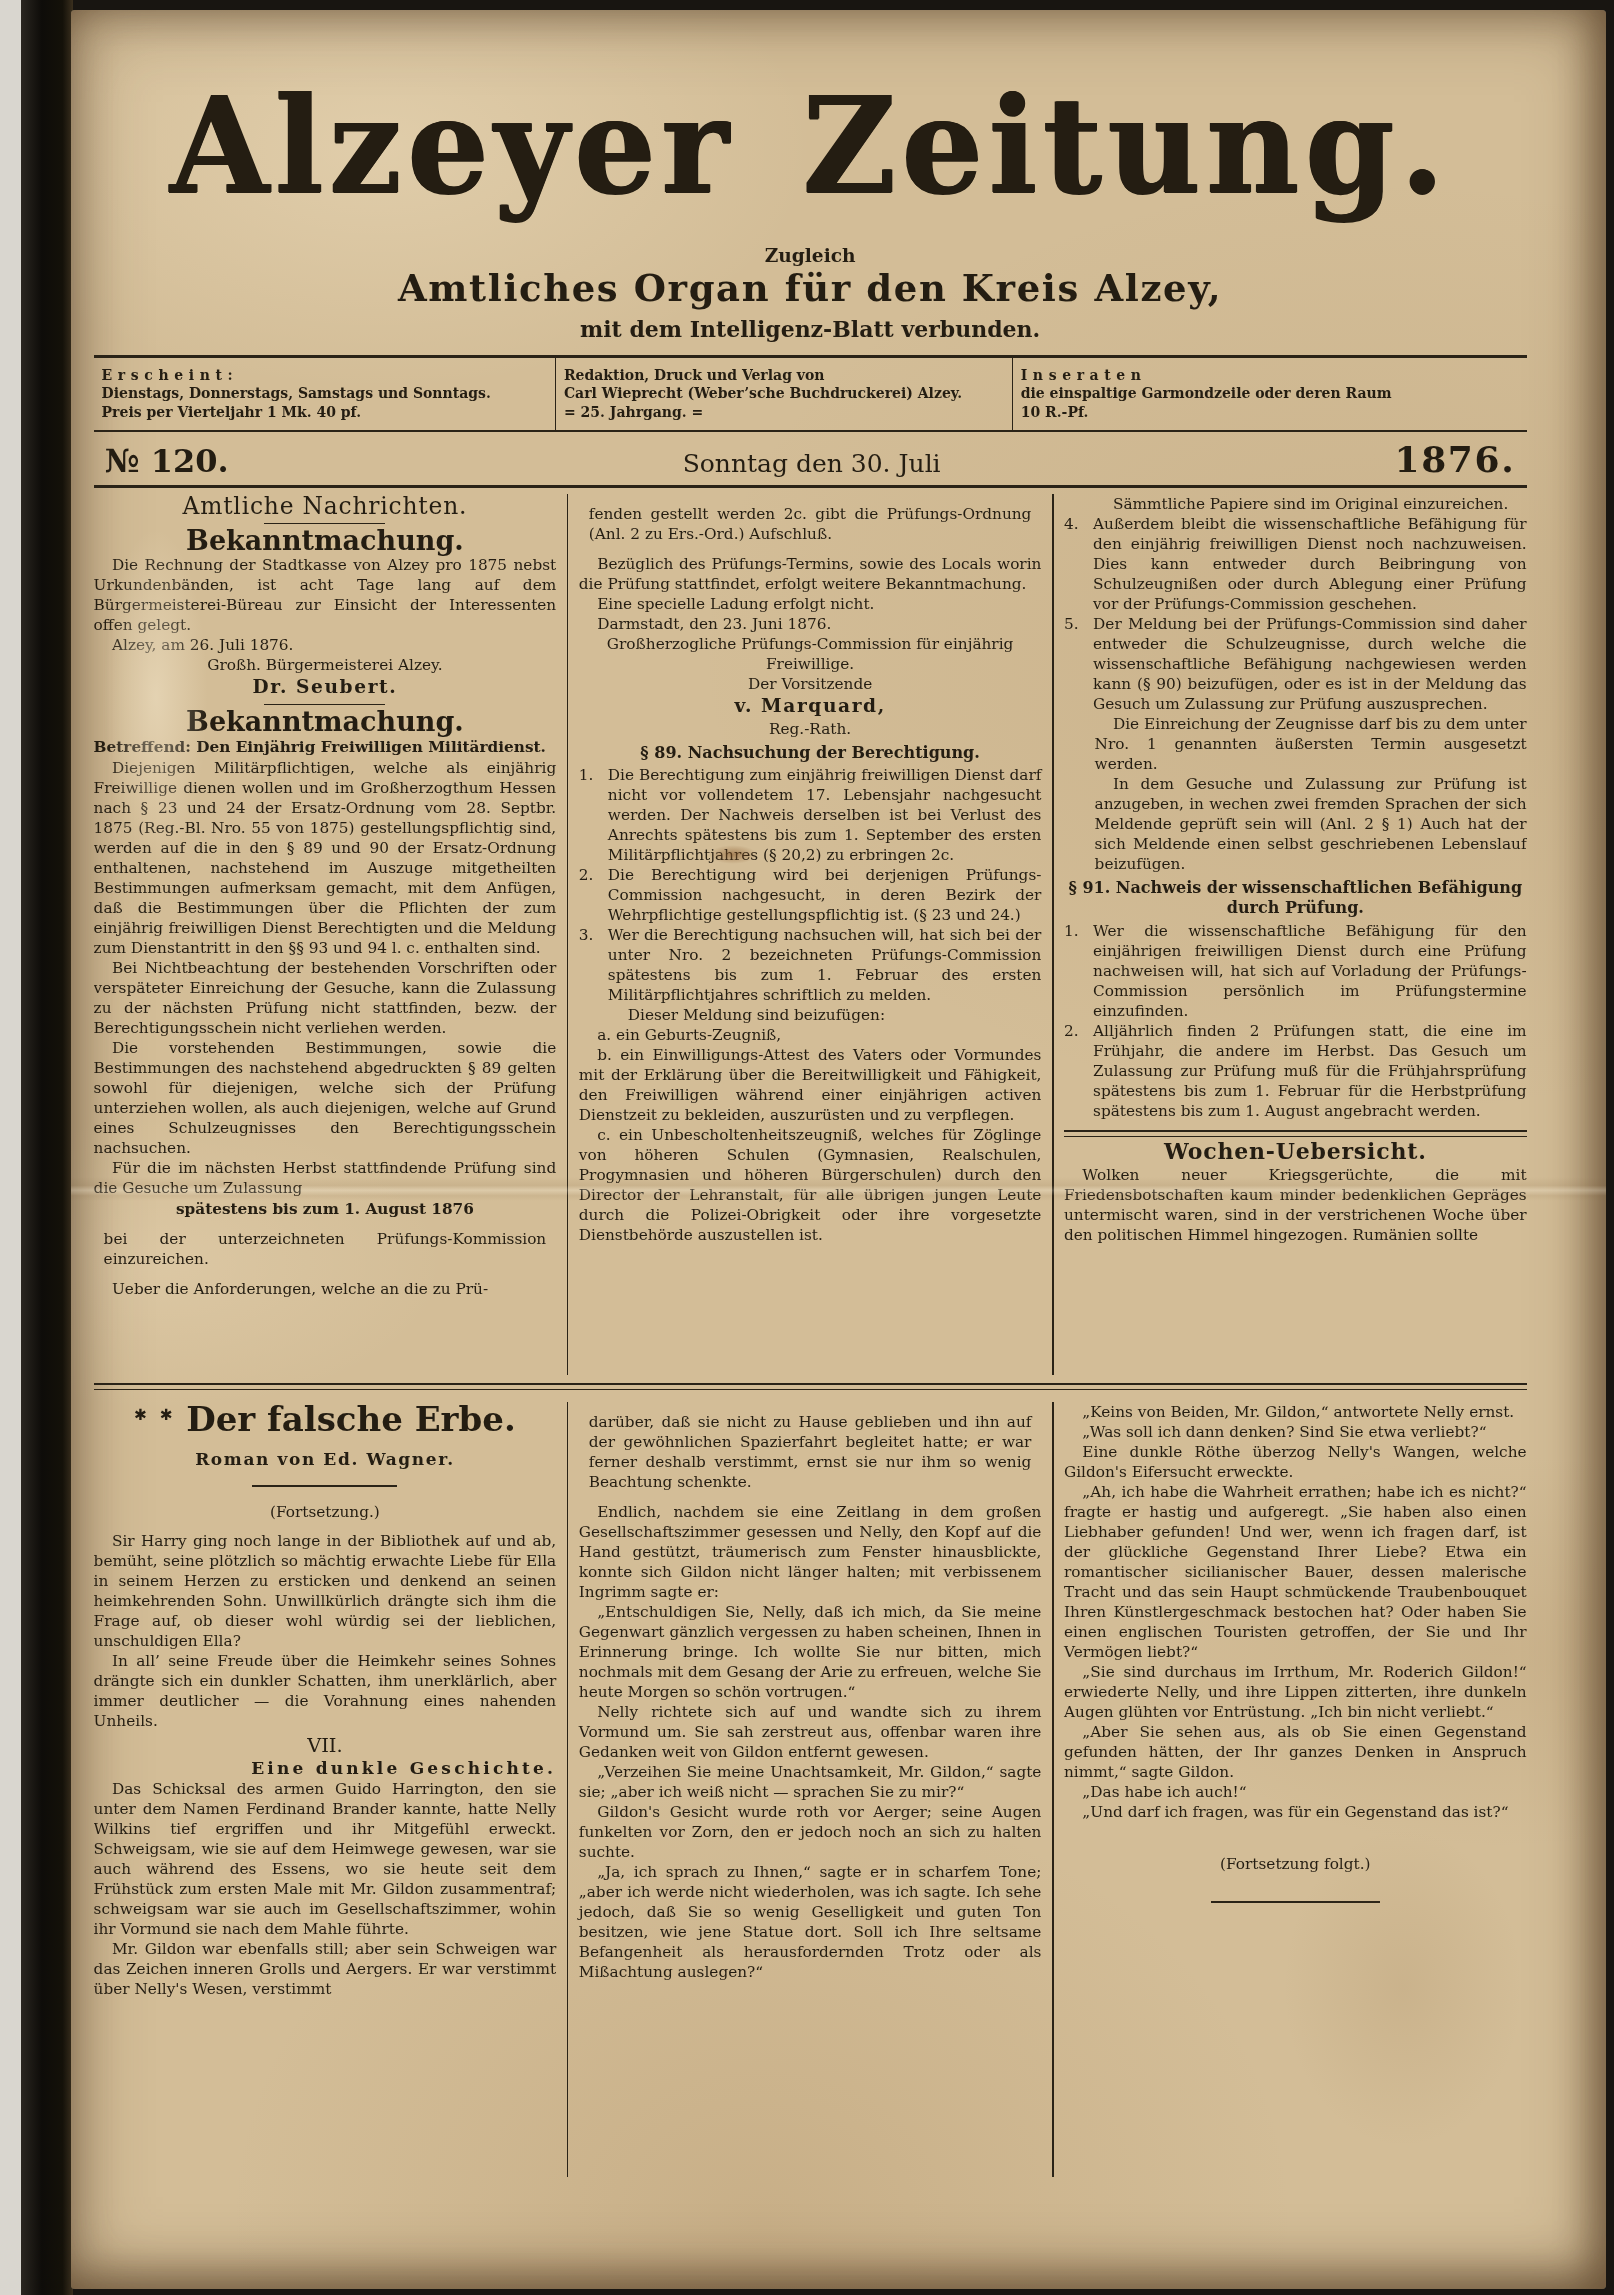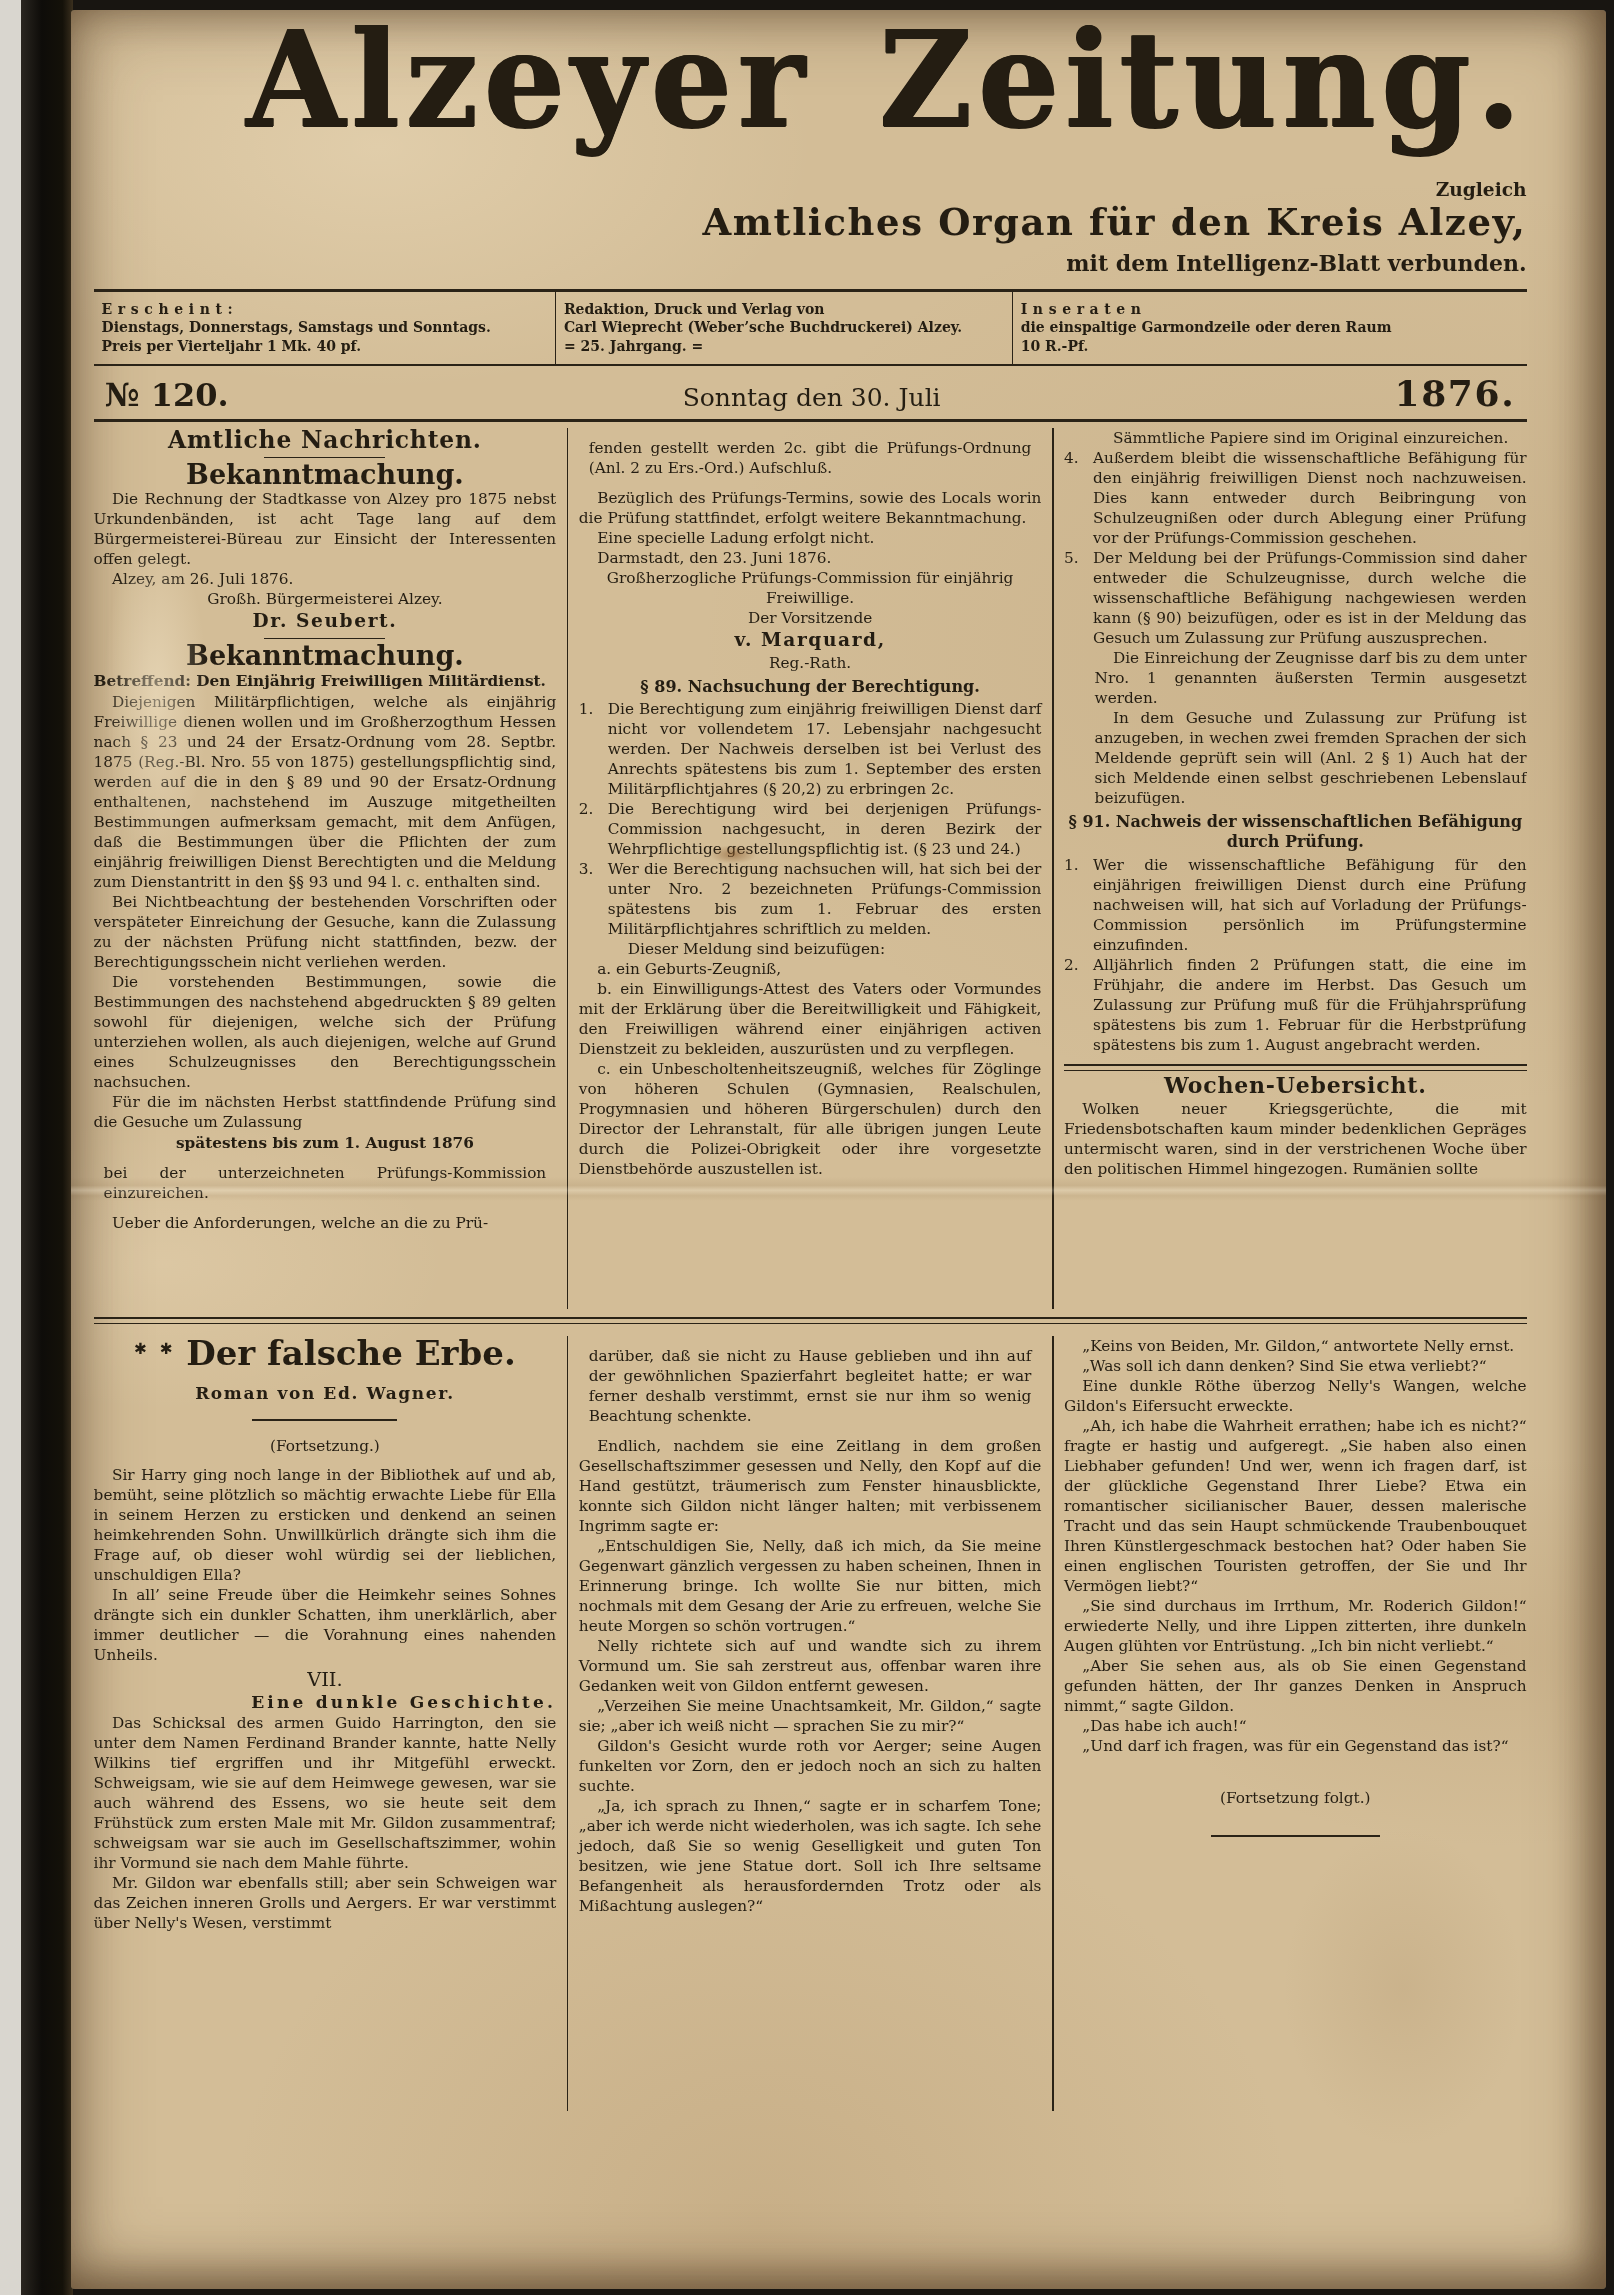--- a/index.html
+++ b/index.html
@@ -35,21 +35,21 @@
   .stain1{position:absolute;left:638px;top:835px;width:48px;height:19.4px;border-radius:50%;
     background:radial-gradient(ellipse at center, rgba(133,84,38,0.55), rgba(133,84,38,0) 70%);}
   .stain2{position:absolute;left:32px;top:517px;width:105px;height:339px;
     background:radial-gradient(ellipse at center, rgba(245,232,205,0.5), rgba(245,232,205,0) 70%);}
   .stain3{position:absolute;left:1211px;top:1816px;width:242px;height:323px;
     background:radial-gradient(ellipse at center, rgba(138,104,62,0.12), rgba(138,104,62,0) 70%);}
 
   .content{position:absolute;left:22.6px;top:0;width:1433px;}
 
   
-  .masthead{text-align:right;}
+  .masthead{text-align:center;padding-top:66px;}
   .np-title{
     font-size:128px;font-weight:bold;line-height:1.08;
     letter-spacing:5.6px;word-spacing:18px;
     transform:scaleY(1.04);
     text-shadow:0.8px 0 0 currentColor,-0.8px 0 0 currentColor,0 0.8px 0 currentColor;
   }
   .zugleich{margin-top:31px;font-size:18.6px;font-weight:bold;}
   .subtitle{margin-top:0px;font-size:37px;font-weight:bold;letter-spacing:1.6px;}
   .subsub{margin-top:6.5px;font-size:22px;font-weight:bold;}
 
@@ -67,21 +67,21 @@
     padding:6.5px 11.3px 4.8px;border-bottom:3.2px solid #2a2317;}
   .dl-issue{font-size:32px;font-weight:bold;}
   .dl-date{font-size:25px;}
   .dl-year{font-size:36px;font-weight:bold;letter-spacing:1.6px;}
 
   
   .news{display:flex;height:881px;overflow:hidden;padding-top:6.5px;}
   .col{flex:1;font-size:15.3px;line-height:20px;text-align:justify;}
   .vr{width:1.6px;background:#2a2317;margin:0 10.5px;flex:none;}
 
-  .sect-head{font-size:23.4px;font-weight:bold;text-align:center;letter-spacing:0.8px;margin-top:1.6px;}
+  .sect-head{font-size:23.4px;font-weight:normal;text-align:center;letter-spacing:0.8px;margin-top:1.6px;}
   .hr-small{width:121px;border-top:1.6px solid #2a2317;margin:7.3px auto 6.5px;}
   .ann-head{font-size:27px;font-weight:bold;text-align:center;margin:6.5px 0 4.8px;}
   .p{text-indent:1.2em;margin:0;}
   .p0{text-indent:0;margin:10px;}
   .p-item{margin-left:2em;text-indent:1.2em;}
   .betreff{font-weight:bold;text-indent:0;margin:0 0 1.6px;}
   .cline{text-align:center;text-indent:0;margin:0;}
   .sig{font-size:18.6px;font-weight:bold;letter-spacing:1.6px;text-align:center;margin:1.6px 0 3.2px;}
   .deadline{text-align:center;font-weight:bold;margin:0.8px 0;}
   .par-head{text-align:center;font-weight:bold;font-size:16px;margin:4px 0 2.4px;text-indent:0;}

